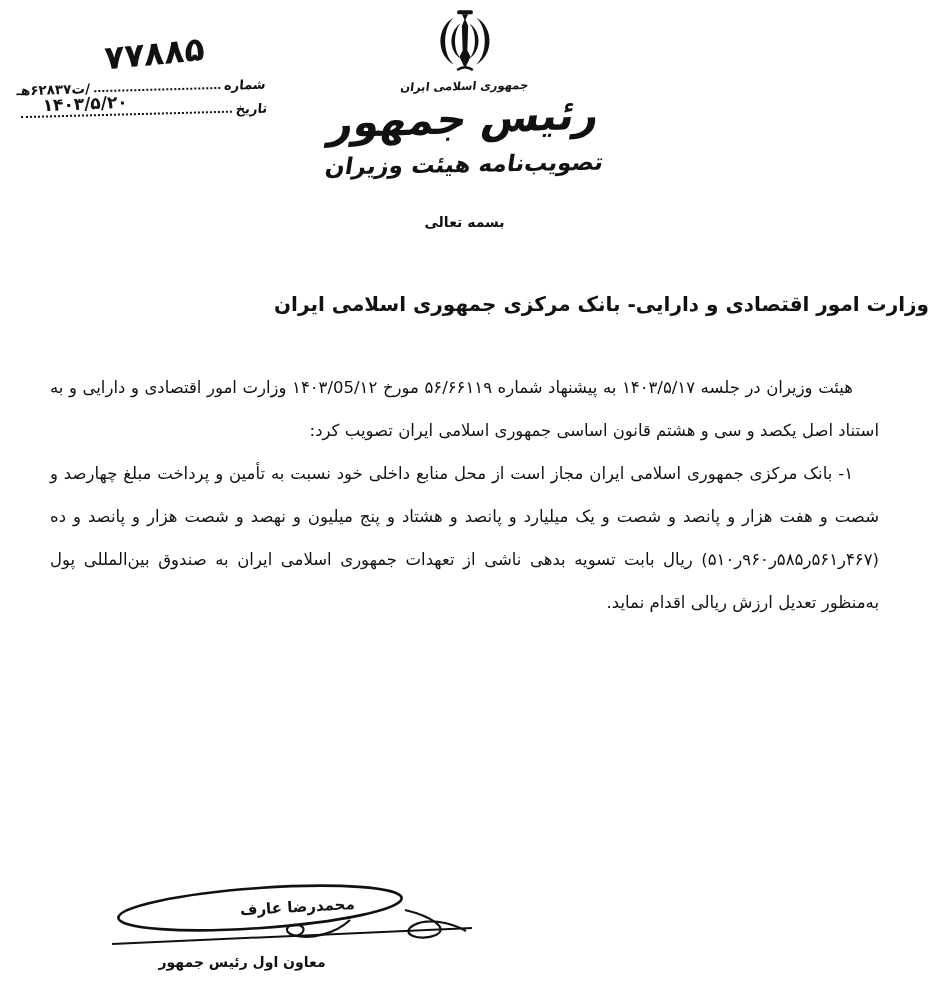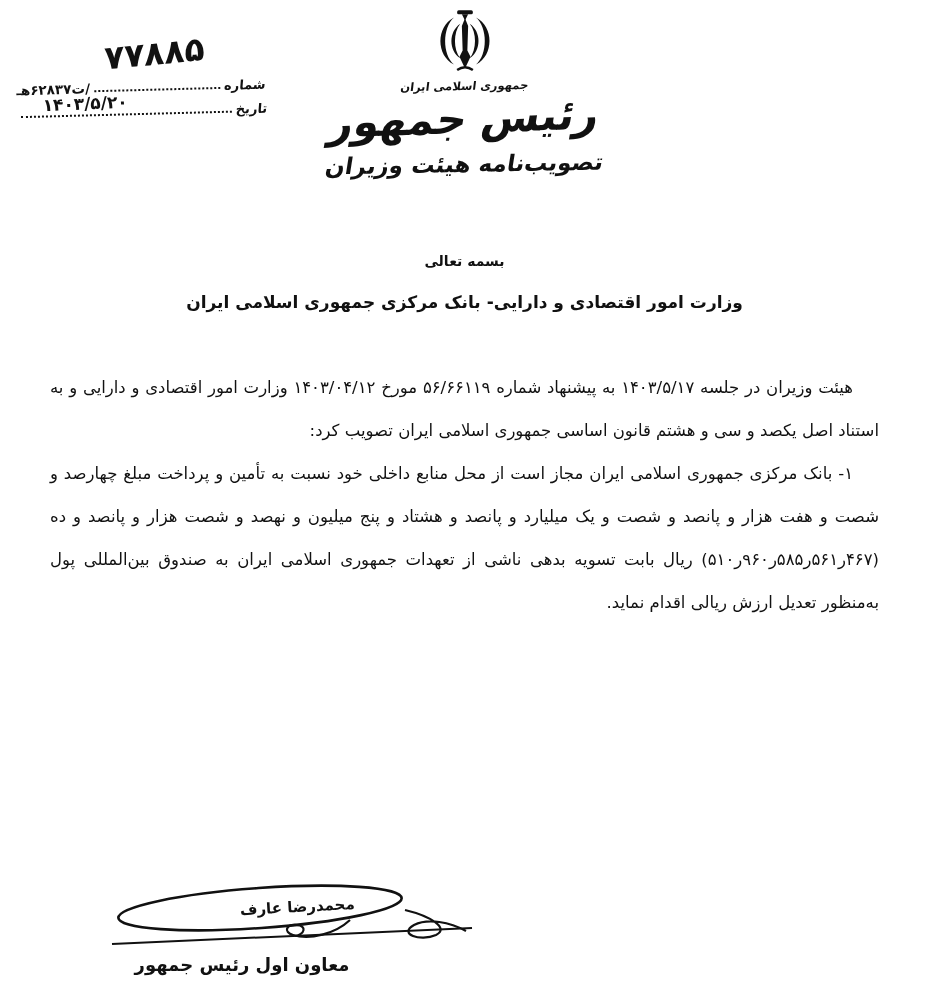--- a/index.html
+++ b/index.html
@@ -88,35 +88,33 @@
     margin-top: 8px;
     transform: skewX(-10deg) rotate(-1deg);
   }
 
   .besmele {
     position: absolute;
     top: 214px; left: 0; right: 0;
     text-align: center;
     font-size: 14px;
     font-weight: bold;
-    margin-top: 39px;
   }
   .salawat {
     position: absolute;
     top: 239px; left: 0; right: 0;
     text-align: center;
     font-size: 13.5px;
     font-weight: bold;
   }
 
   .addressee {
     position: absolute;
     top: 292px; left: 0; right: 0;
-    text-align: center;
-    font-size: 17px;
+    font-size: 20px;
     font-weight: bold;
     margin: 0;
   }
 
   
   .body-text {
     position: absolute;
     top: 366px;
     right: 50px;
     left: 50px;
@@ -146,21 +144,21 @@
     font-weight: bold;
     transform: rotate(-3deg);
     white-space: nowrap;
   }
   .signer-title {
     position: absolute;
     top: 76px;
     left: 32px;
     width: 220px;
     text-align: center;
-    font-size: 18px;
+    font-size: 14px;
     font-weight: bold;
     white-space: nowrap;
   }
 </style>
 </head>
 <body>
 
 <div class="page">
 
   <div class="stamp">
@@ -199,21 +197,21 @@
     <div class="country-name">جمهوری اسلامی ایران</div>
     <div class="office-title">رئیس جمهور</div>
     <div class="doc-type">تصویب‌نامه هیئت وزیران</div>
   </div>
 
   <div class="besmele">بسمه تعالی</div>
 
   <h1 class="addressee">وزارت امور اقتصادی و دارایی- بانک مرکزی جمهوری اسلامی ایران</h1>
 
   <div class="body-text">
-    <p>هیئت وزیران در جلسه ۱۴۰۳/۵/۱۷ به پیشنهاد شماره ۵۶/۶۶۱۱۹ مورخ ۱۴۰۳/۰۴/۱۲ وزارت امور اقتصادی و دارایی و به استناد اصل یکصد و سی و هشتم قانون اساسی جمهوری اسلامی ایران تصویب کرد:</p>
+    <p>هیئت وزیران در جلسه ۱۴۰۳/۵/۱۷ به پیشنهاد شماره ۵۶/۶۶۱۱۹ مورخ ۱۴۰۳/05/۱۲ وزارت امور اقتصادی و دارایی و به استناد اصل یکصد و سی و هشتم قانون اساسی جمهوری اسلامی ایران تصویب کرد:</p>
     <p>۱- بانک مرکزی جمهوری اسلامی ایران مجاز است از محل منابع داخلی خود نسبت به تأمین و پرداخت مبلغ چهارصد و شصت و هفت هزار و پانصد و شصت و یک میلیارد و پانصد و هشتاد و پنج میلیون و نهصد و شصت هزار و پانصد و ده (۴۶۷ر۵۶۱ر۵۸۵ر۹۶۰ر۵۱۰) ریال بابت تسویه بدهی ناشی از تعهدات جمهوری اسلامی ایران به صندوق بین‌المللی پول به‌منظور تعدیل ارزش ریالی اقدام نماید.</p>
   </div>
 
   <div class="signature">
     <svg width="395" height="78" viewBox="0 0 395 78" aria-hidden="true">
       <ellipse cx="160" cy="30" rx="142" ry="20" fill="none" stroke="#111" stroke-width="2.6" transform="rotate(-4 160 30)"></ellipse>
       <path d="M250,42 C235,56 210,62 193,57 C183,54 186,46 197,47 C207,48 205,56 195,58" fill="none" stroke="#111" stroke-width="2.2"></path>
       <path d="M305,32 C330,38 350,50 336,57 C320,64 298,56 314,47 C328,40 350,44 366,53" fill="none" stroke="#111" stroke-width="2.2"></path>
       <path d="M372,50 L12,66" fill="none" stroke="#111" stroke-width="2"></path>
     </svg>

